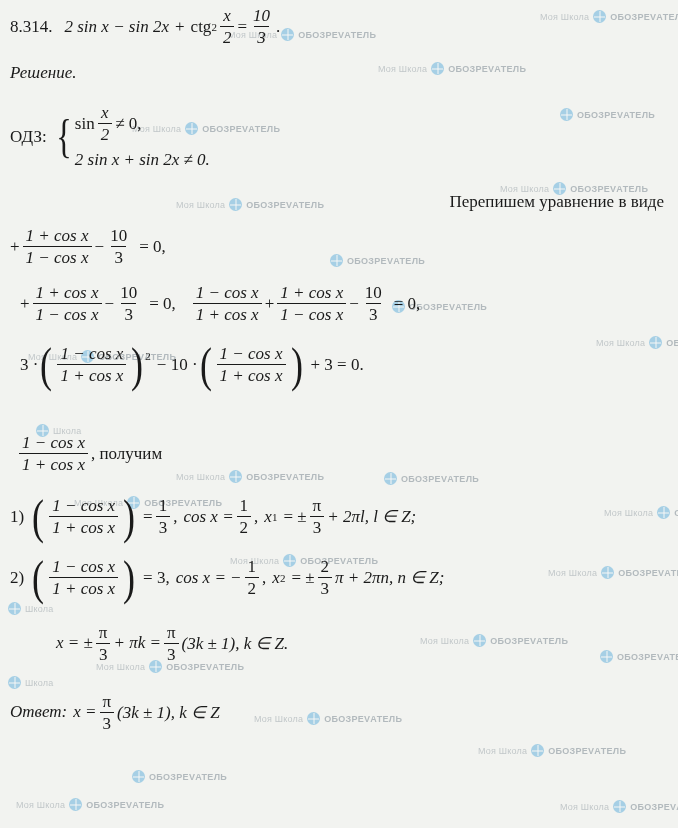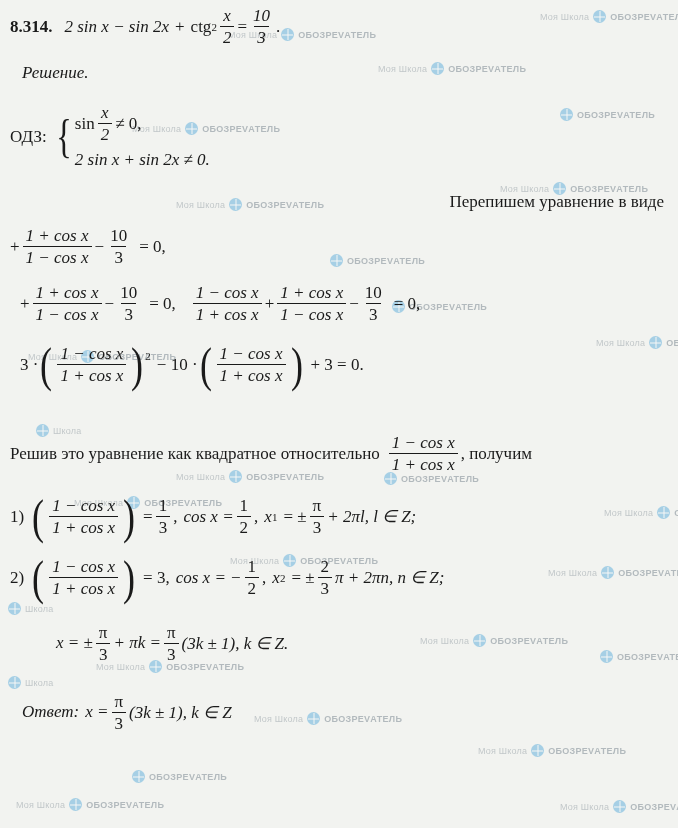--- a/index.html
+++ b/index.html
@@ -81,29 +81,28 @@
     position: relative;
     z-index: 10;
     padding: 6px 14px 0 10px;
   }
   .row {
     display: flex;
     align-items: center;
     flex-wrap: nowrap;
   }
   .lbl {
-    font-weight: bold;
+    font-weight: normal;
     font-size: 17px;
   }
   .txt {
     font-size: 17px;
   }
   .it {
     font-style: italic;
-    margin-left: 12px;
   }
   .math {
     font-size: 17px;
     font-style: italic;
     font-family: "Liberation Serif", serif;
   }
   .up {
     font-style: normal;
   }
   .frac {
@@ -409,21 +408,20 @@
       <span class="frac math">
         <span class="num">1 − cos x</span>
         <span class="den">1 + cos x</span>
       </span>
       <span class="bigparen tall">)</span>
       <span class="gap-s"></span>
       <span class="math up">+ 3 = 0.</span>
     </div>
 
     <div class="row blk" style="margin-top:48px;">
-      <span class="txt">Решив это уравнение как квадратное относительно</span>
       <span class="gap-s"></span>
       <span class="frac math">
         <span class="num">1 − cos x</span>
         <span class="den">1 + cos x</span>
       </span>
       <span class="txt">, получим</span>
     </div>
 
     <div class="row blk" style="margin-top:22px;">
       <span class="math up">1)</span>

